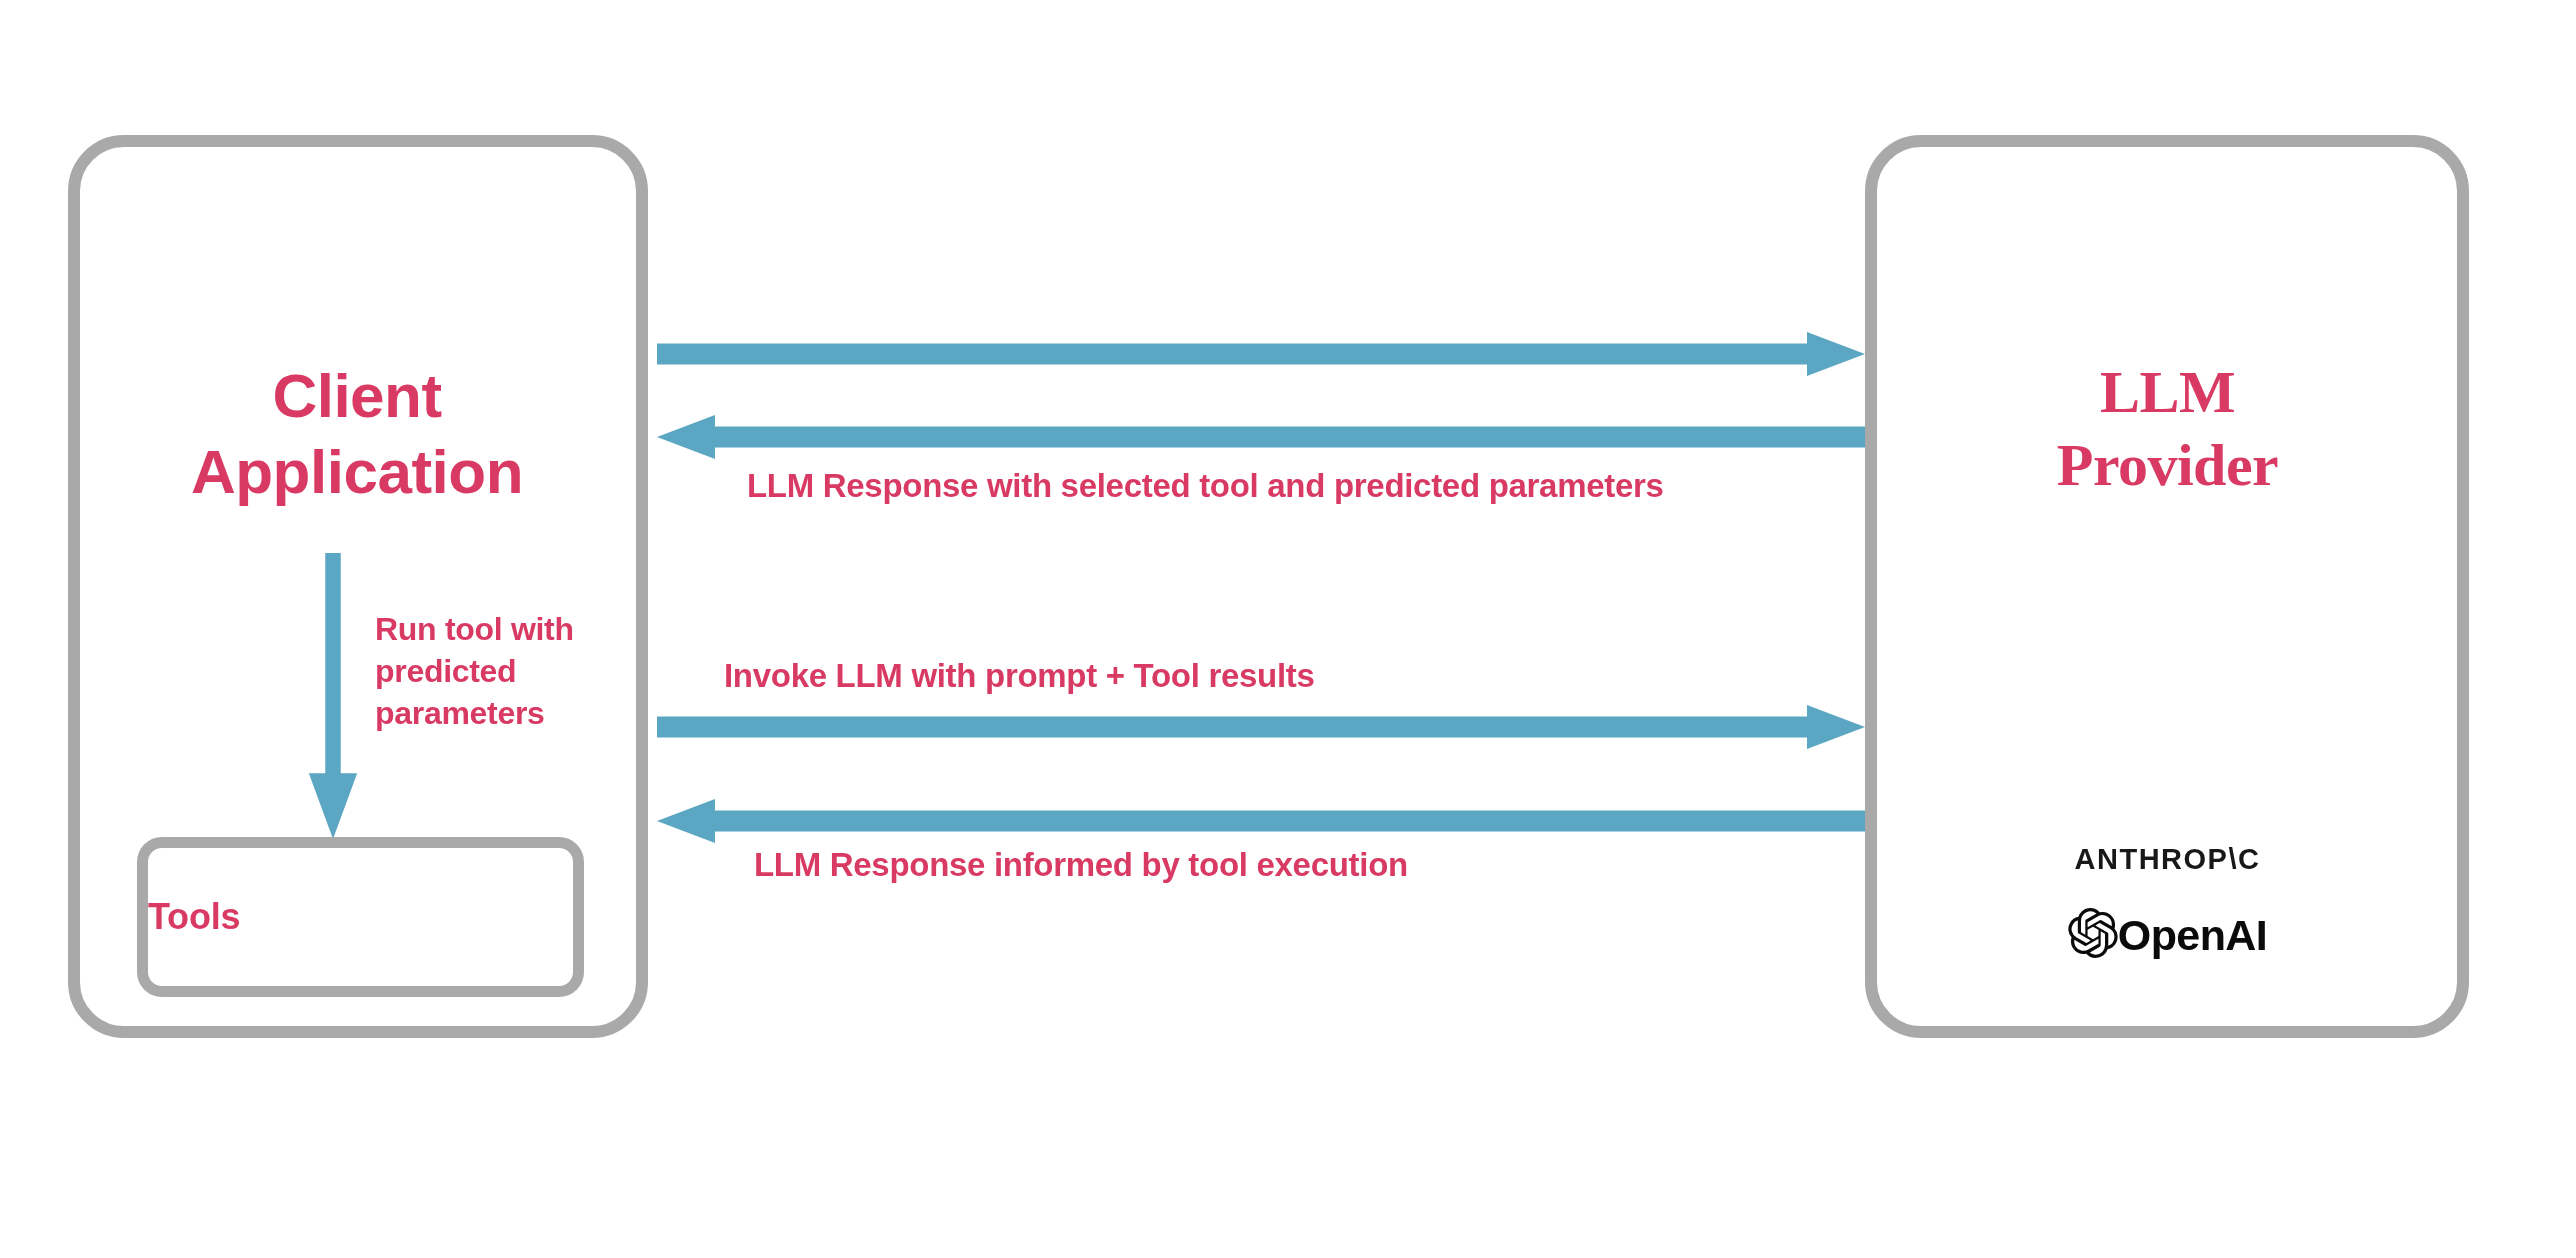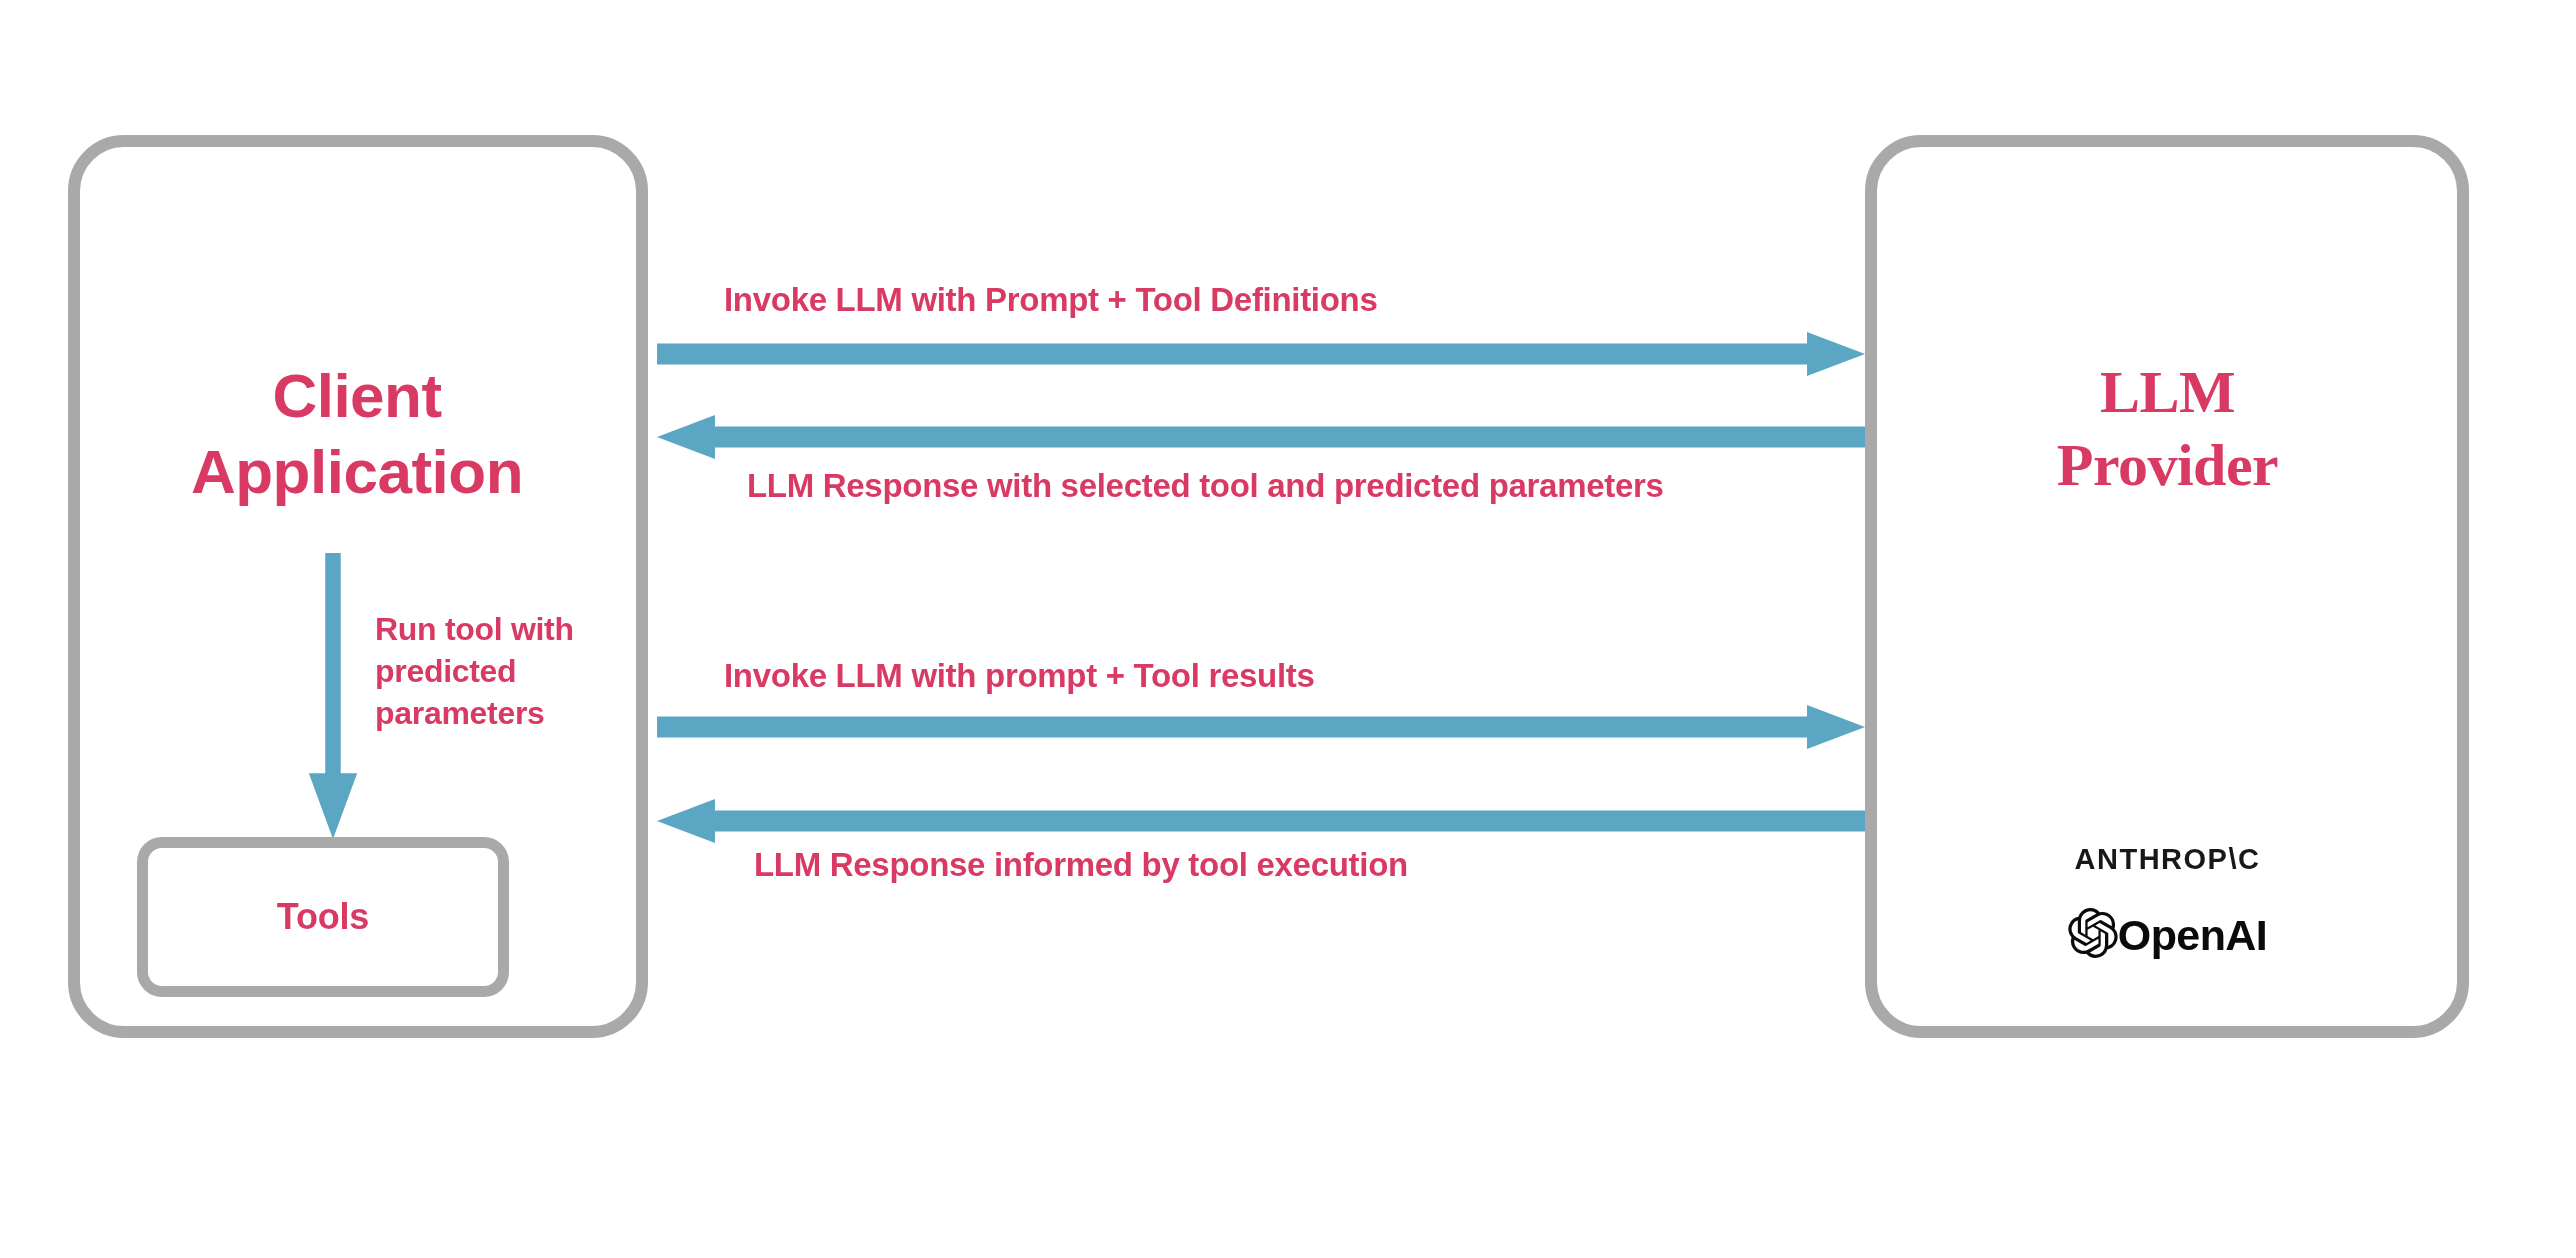--- a/index.html
+++ b/index.html
@@ -38,27 +38,26 @@
   #provider-box {
     left: 1865px;
     top: 135px;
     width: 604px;
     height: 903px;
   }
 
   #tools-box {
     left: 137px;
     top: 837px;
-    width: 372px;
+    width: 447px;
     height: 160px;
     border-width: 11.6px;
     border-radius: 25px;
     display: flex;
     align-items: center;
-    justify-content: center;
   }
 
   
   .box-title {
     position: absolute;
     color: #d93a63;
     font-weight: 700;
     text-align: center;
     line-height: 1.22;
     letter-spacing: -0.5px;
@@ -187,21 +186,20 @@
   </div>
 
   <div id="label-run-tool">Run tool with
 predicted
 parameters</div>
 
   <div class="rbox" id="tools-box">
     <span id="tools-label">Tools</span>
   </div>
 
-  <div class="alabel" id="label-invoke-1">Invoke LLM with Prompt + Tool Definitions</div>
 
   <div class="harrow" id="arrow-invoke-1">
     <svg width="1208" height="44" viewBox="0 0 1250 46" preserveAspectRatio="none" xmlns="http://www.w3.org/2000/svg">
       <polygon points="0,12 1190,12 1190,0 1250,23 1190,46 1190,34 0,34" fill="#5ba6c2"></polygon>
     </svg>
   </div>
 
   <div class="harrow" id="arrow-response-1">
     <svg width="1208" height="44" viewBox="0 0 1250 46" preserveAspectRatio="none" xmlns="http://www.w3.org/2000/svg">
       <polygon points="1250,12 60,12 60,0 0,23 60,46 60,34 1250,34" fill="#5ba6c2"></polygon>

